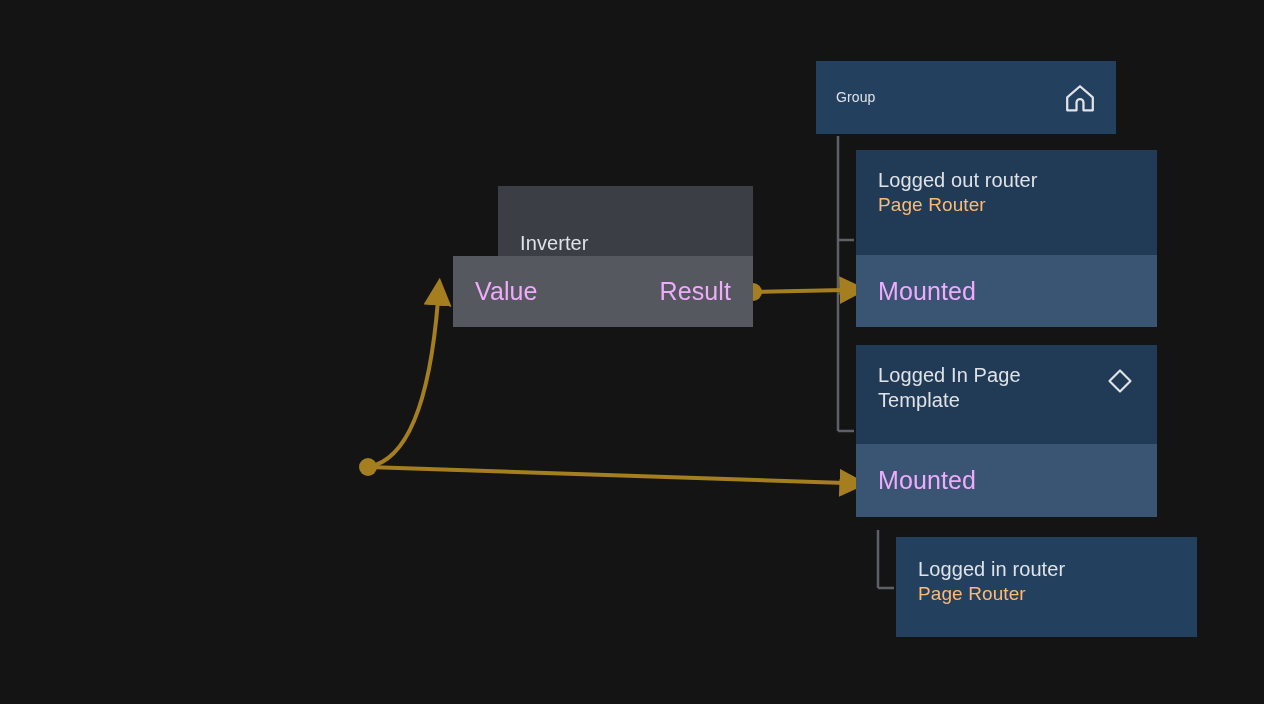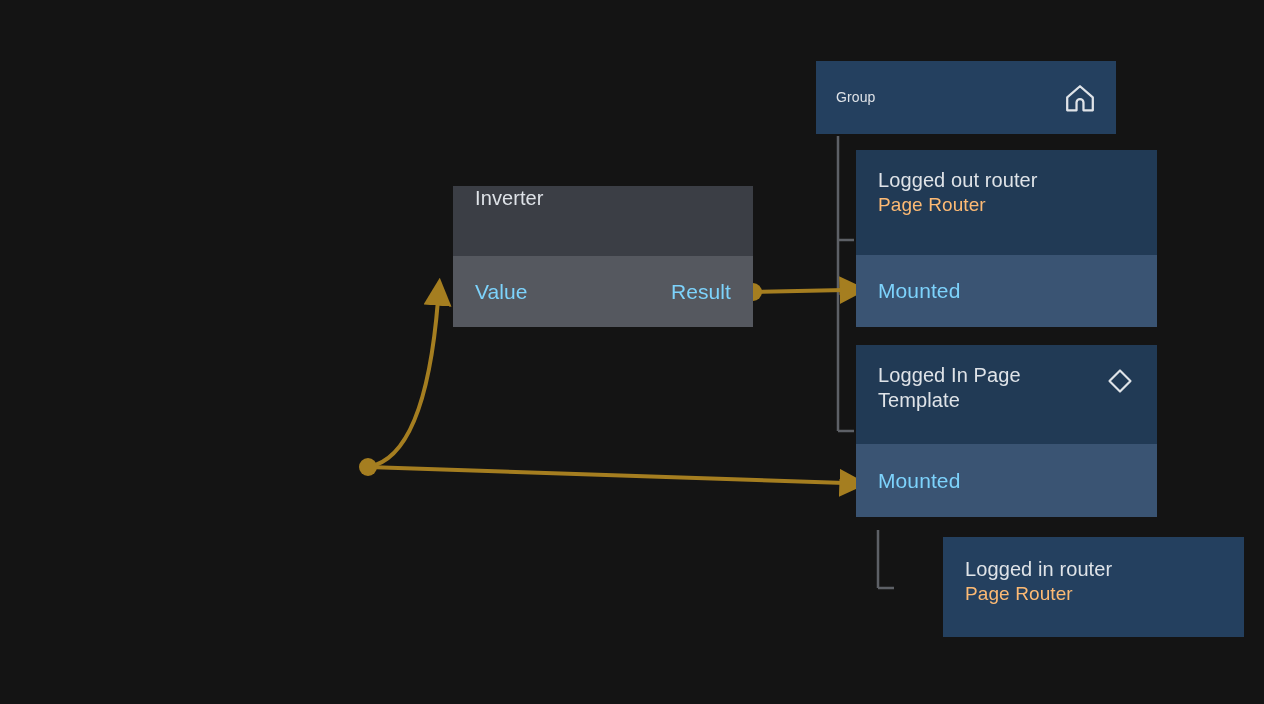--- a/index.html
+++ b/index.html
@@ -48,22 +48,22 @@
   .node-sub {
     color: #fdba74;
     font-size: 19px;
     line-height: 24px;
     letter-spacing: 0.1px;
   }
   .node-row {
     box-sizing: border-box;
     display: flex;
     align-items: center;
-    color: #7dd3fc;
-    font-size: 21px;
+    color: #f0abfc;
+    font-size: 25px;
     letter-spacing: 0.1px;
   }
 
   
   #group-node {
     left: 816px;
     top: 61px;
     width: 300px;
     height: 73px;
     background: #24405f;
@@ -90,31 +90,31 @@
   #logged-out-router .blue-row { height: 72px; }
 
   #logged-in-template { left: 856px; top: 345px; width: 301px; height: 172px; }
   #logged-in-template .blue-head { height: 99px; position: relative; }
   #logged-in-template .blue-row { height: 73px; }
 
   #logged-in-router {
     left: 896px; top: 537px; width: 301px; height: 100px;
     background: #24405f;
     padding: 20px 22px 0 22px;
-    margin-left: 47px;
   }
 
   
   #inverter-node { left: 453px; top: 186px; width: 300px; height: 141px; }
   #inverter-node .inv-head {
     background: #3b3e45;
     height: 70px;
     padding: 0 22px;
     display: flex;
-    align-items: flex-start;
+    align-items: flex-end;
+    margin-left: 45px;
   }
   #inverter-node .inv-row {
     background: #55585f;
     height: 71px;
     padding: 0 22px;
     display: flex;
     align-items: center;
     justify-content: space-between;
   }
 

